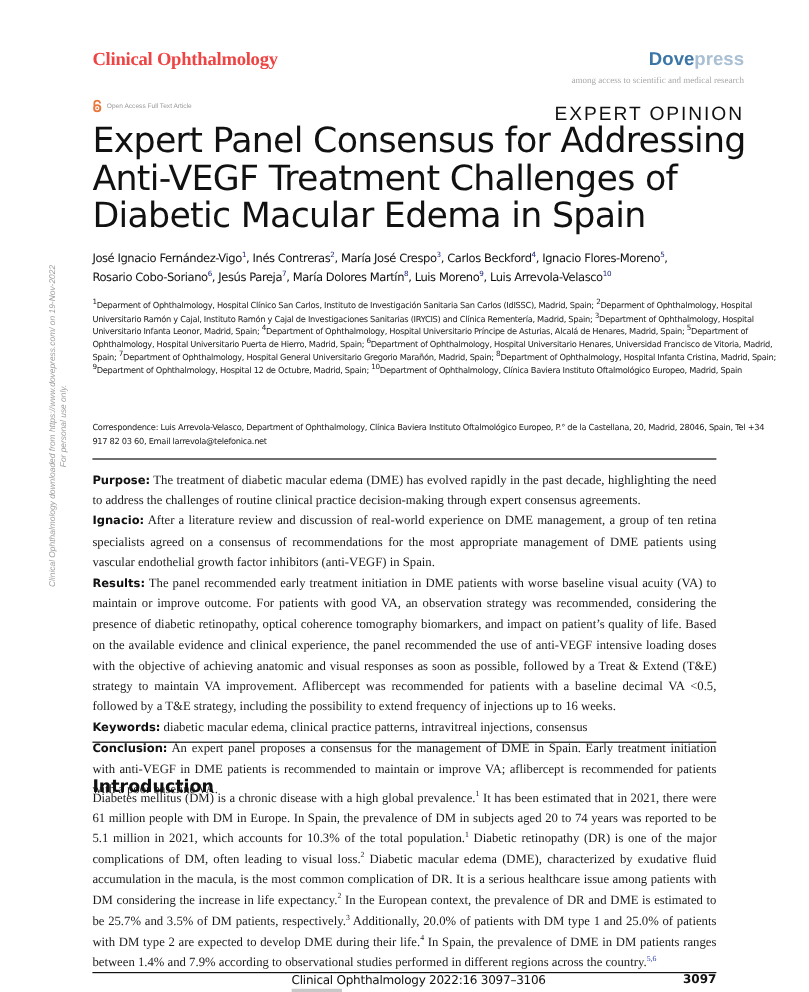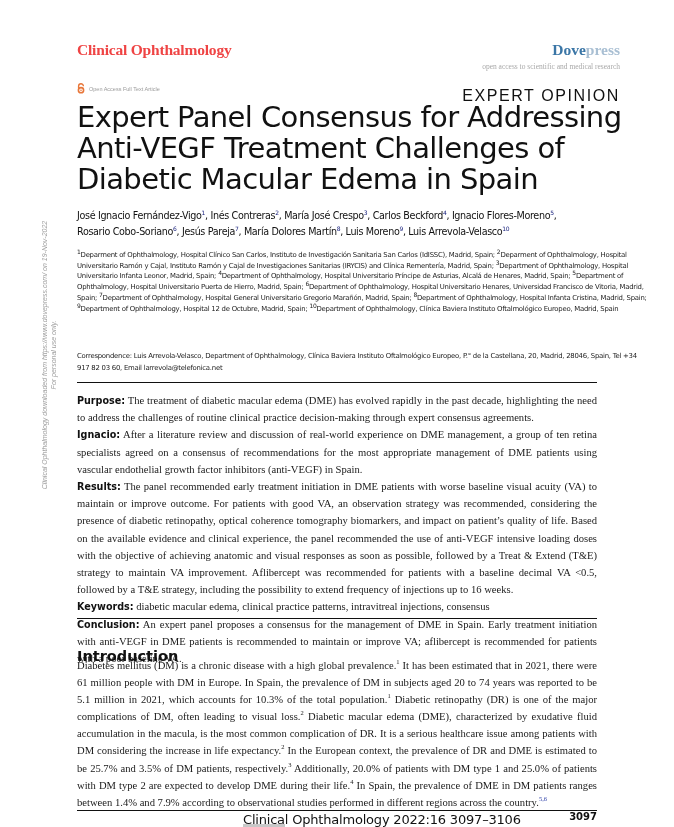--- a/index.html
+++ b/index.html
@@ -1,19 +1,19 @@
 <!DOCTYPE html>
 <html><head>
 <meta charset="utf-8">
 <style>
   html, body { margin:0; padding:0; background:#ffffff; }
   body { width:674px; height:827px; position:relative; overflow:hidden; color:#111; }
 
   .journal { position:absolute; left:77px; top:41px; font-family:"Liberation Serif", serif; font-weight:bold; font-size:15.5px; color:#ef4444; letter-spacing:-0.2px; }
-  .publisher { position:absolute; right:54px; top:41px; font-family:Liberation Serif, serif; font-weight:bold; font-size:15.5px; color:#3b76a6; }
+  .publisher { position:absolute; right:54px; top:41px; font-family:Liberation Sans, sans-serif; font-weight:bold; font-size:15.5px; color:#3b76a6; }
   .publisher .light { color:#a9bfd3; font-weight:bold; }
   .tagline { position:absolute; right:54px; top:62px; font-family:"Liberation Serif", serif; font-size:7.5px; color:#a8a8a8; }
 
   .oa { position:absolute; left:77px; top:83px; display:flex; align-items:center; gap:4px; }
   .oa-icon { width:8px; height:11px; }
   .oa-text { font-family:"Liberation Sans", sans-serif; font-size:5.5px; color:#9a9a9a; }
   .article-type { position:absolute; right:54px; top:87px; font-family:Liberation Sans, sans-serif; font-size:16px; letter-spacing:1.6px; color:#111; }
 
   .title { position:absolute; left:77px; top:102px; width:560px; font-family:"DejaVu Sans", sans-serif; font-size:29px; line-height:31px; color:#111; letter-spacing:-0.6px; }
 
@@ -28,32 +28,32 @@
   .abstract { position:absolute; left:77px; top:392px; width:520px; font-family:"Liberation Serif", serif; font-size:10.6px; line-height:17.2px; color:#1a1a1a; text-align:justify; }
   .abstract p { margin:0; }
   .abstract .lbl { font-family:"DejaVu Sans", sans-serif; font-weight:bold; font-size:9.6px; color:#111; }
 
   .intro-h { position:absolute; left:77px; top:636px; font-family:"DejaVu Sans", sans-serif; font-weight:bold; font-size:14.5px; color:#111;margin-top:12px; }
   .intro-body { position:absolute; left:77px; top:657px; width:520px; font-family:"Liberation Serif", serif; font-size:10.6px; line-height:17.1px; color:#1a1a1a; text-align:justify; }
   .intro-body sup { font-size:6.5px; line-height:0; vertical-align:super; }
   .intro-body sup.link { color:#3344aa; }
 
   .footer-rule { position:absolute; left:77px; top:810px; width:520px; height:1px; background:#111; }
-  .footer-cite { position:absolute; left:243px; top:812px; font-family:"DejaVu Sans", sans-serif; font-size:13px; color:#111; letter-spacing:-0.2px; }
+  .footer-cite { position:absolute; left:243px; top:812px; font-family:"DejaVu Sans", sans-serif; font-size:10px; color:#111; letter-spacing:-0.2px; }
   .footer-bar { position:absolute; left:243px; top:824px; width:42px; height:3px; background:#c8c8c8; }
   .page-num { position:absolute; right:77px; top:811px; font-family:"DejaVu Sans", sans-serif; font-weight:bold; font-size:10px; color:#111;margin-left:32px; }
 
   .sidenote { position:absolute; left:40px; top:505px; transform-origin:0 0; transform:rotate(-90deg); font-family:"Liberation Sans", sans-serif; font-style:italic; font-size:7px; line-height:9px; color:#9e9e9e; white-space:nowrap; text-align:center; width:300px; }
 </style>
 </head>
 <body>
 
 <div class="journal">Clinical Ophthalmology</div>
 <div class="publisher"><span>Dove</span><span class="light">press</span></div>
-<div class="tagline">open access to scientific and medical research</div>
+<div class="tagline">among access to scientific and medical research</div>
 
 <div class="oa">
   <svg class="oa-icon" viewBox="0 0 8 11">
     <circle cx="4" cy="7.2" r="2.6" fill="none" stroke="#e8773a" stroke-width="1.6"></circle>
     <path d="M1.6 5.2 V3.2 A2.4 2.4 0 0 1 6.4 3.2" fill="none" stroke="#e8773a" stroke-width="1.4"></path>
     <circle cx="4" cy="7.2" r="0.8" fill="#e8773a"></circle>
   </svg>
   <span class="oa-text">Open Access Full Text Article</span>
 </div>
 <div class="article-type">EXPERT OPINION</div>

